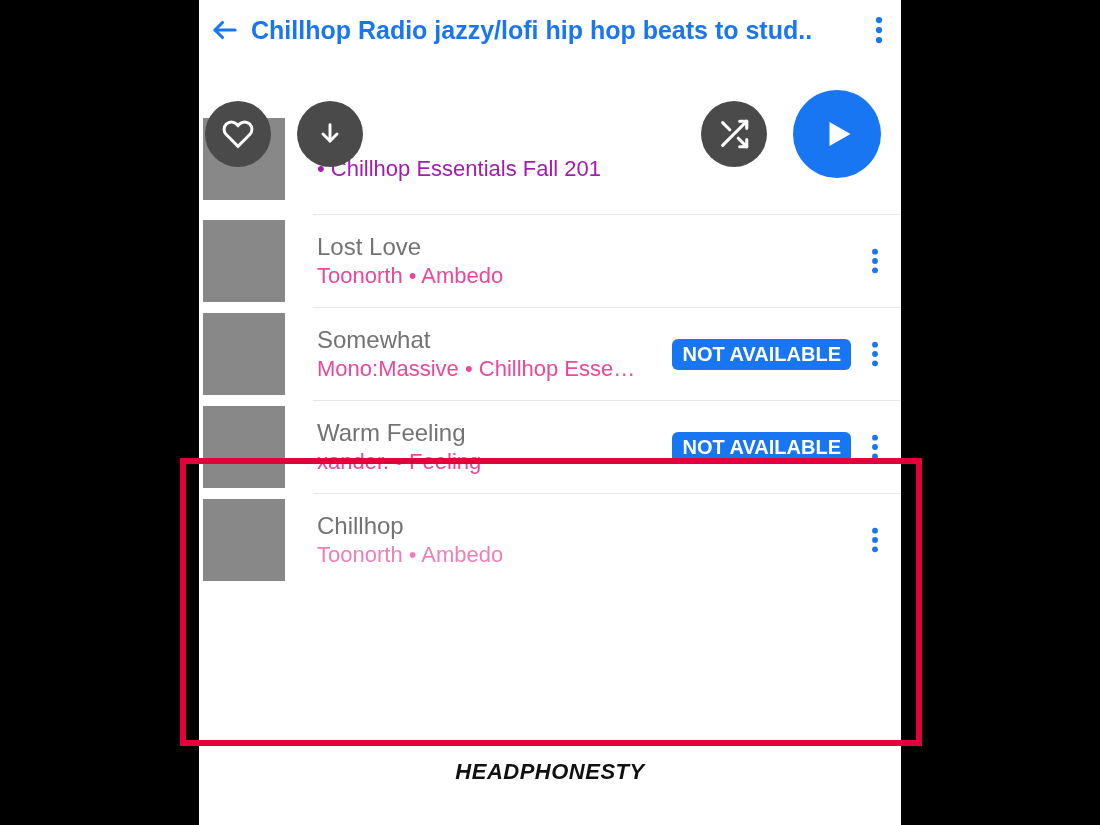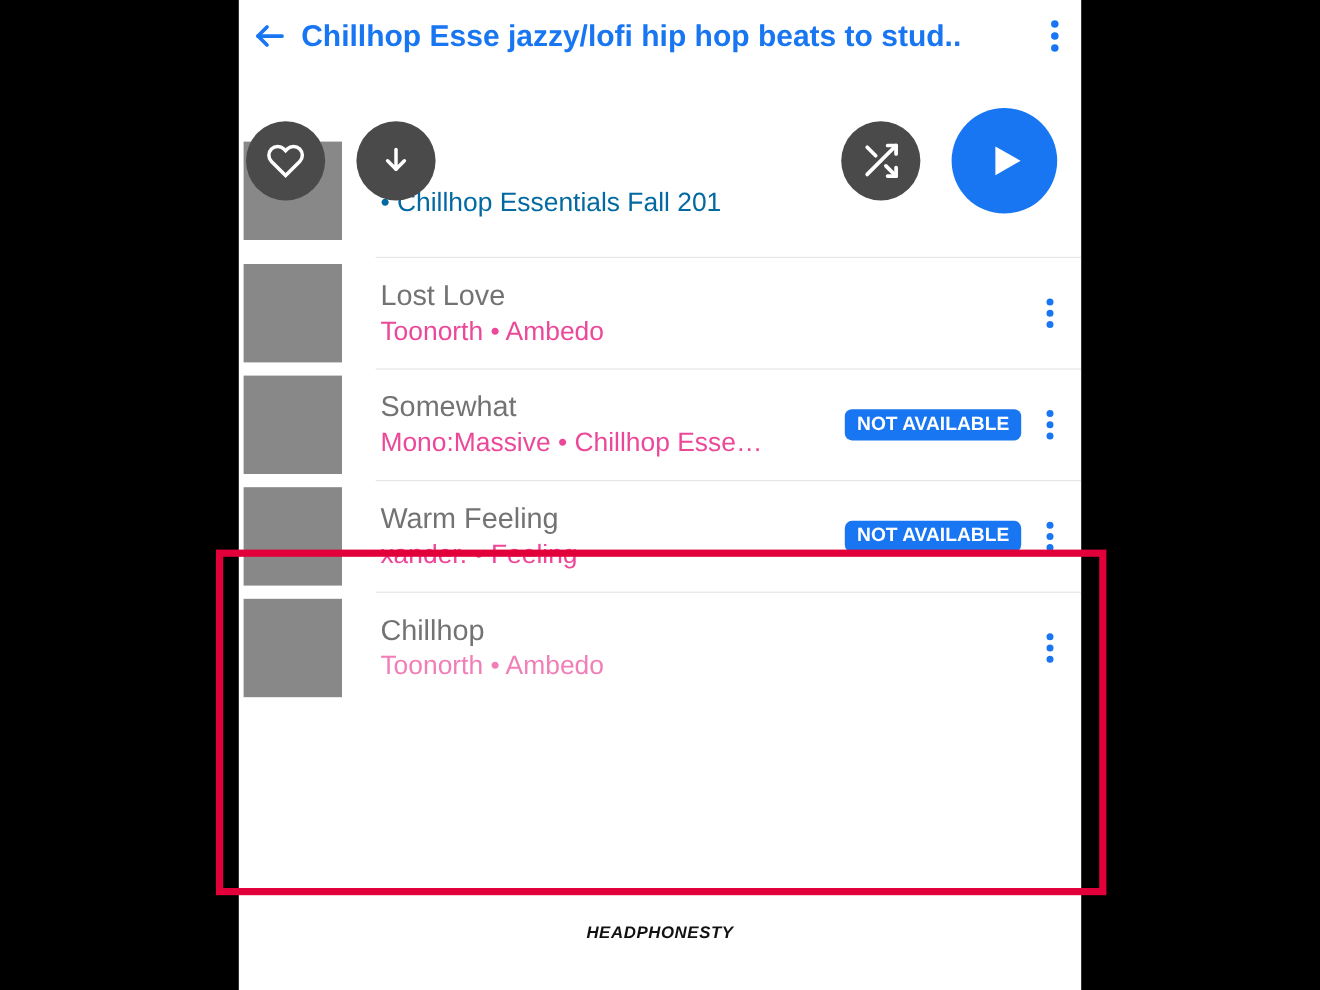--- a/index.html
+++ b/index.html
@@ -109,21 +109,21 @@
     font-size: 22px;
     color: #ec4899;
     white-space: nowrap;
     overflow: hidden;
     text-overflow: ellipsis;
     margin-top: 2px;
   }
   .badge {
     background: #1976f2;
     color: #fff;
-    font-size: 16px;
+    font-size: 20px;
     font-weight: 700;
     padding: 4px 10px;
     border-radius: 6px;
     white-space: nowrap;
     margin-right: 12px;
   }
   .track-more {
     width: 24px;
     height: 40px;
     display: flex;
@@ -132,37 +132,37 @@
     color: #1976f2;
     cursor: pointer;
   }
   .first-track {
     padding-top: 32px;
     padding-bottom: 32px;
   }
   .first-track .art { top: 40px; transform: none; }
   .first-track .track-info { margin-top: 44px; }
   .first-track .track-title { opacity: 0; height: 0; }
-  .first-track .track-sub { color: #0369a1; }
+  .first-track .track-sub { color: #a21caf; }
   .last-track { border-bottom: none; }
   .last-track .track-sub { opacity: 0.7; }
   .highlight-box {
     position: absolute;
     border: 6px solid #e2003b;
     pointer-events: none;
     z-index: 10;
   }
   .watermark {
     position: absolute;
     left: 50%;
     transform: translateX(-50%);
     bottom: 40px;
     font-style: italic;
     font-weight: 800;
-    font-size: 14px;
+    font-size: 22px;
     color: #111;
     z-index: 6;
     letter-spacing: 0.5px;
   }
   
   .art1 { background: linear-gradient(135deg,#5b3a1f,#7a4a28); }
   .art2 { background: linear-gradient(135deg,#2e7a46,#d2542d 60%); }
   .art3 { background: linear-gradient(180deg,#f4e2cf,#7a9997 70%); }
   .art4 { background: linear-gradient(135deg,#a7d8e8,#f0a15a 70%); }
   .art5 { background: linear-gradient(135deg,#6a4a6e,#a35a3a); }
@@ -174,21 +174,21 @@
 
 <div class="app">
 
   <div class="header">
     <div class="back-arrow">
       <svg width="30" height="30" viewBox="0 0 24 24" fill="none" stroke="currentColor" stroke-width="2.5" stroke-linecap="round" stroke-linejoin="round">
           <line x1="20" y1="12" x2="4" y2="12"></line>
           <polyline points="10 18 4 12 10 6"></polyline>
         </svg>
     </div>
-    <div class="title">Chillhop Esse  jazzy/lofi hip hop beats to stud..</div>
+    <div class="title">Chillhop Radio  jazzy/lofi hip hop beats to stud..</div>
     <div class="header-more">
       <svg width="8" height="30" viewBox="0 0 6 24" fill="currentColor">
           <circle cx="3" cy="4" r="2.5"></circle>
           <circle cx="3" cy="12" r="2.5"></circle>
           <circle cx="3" cy="20" r="2.5"></circle>
         </svg>
     </div>
   </div>
 
   <div class="actions">

